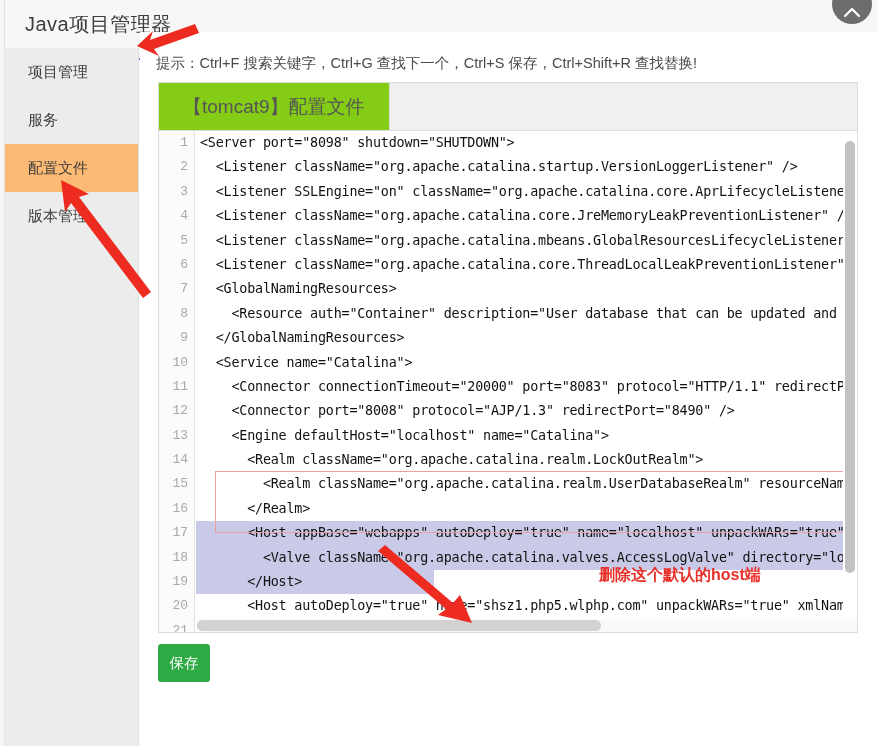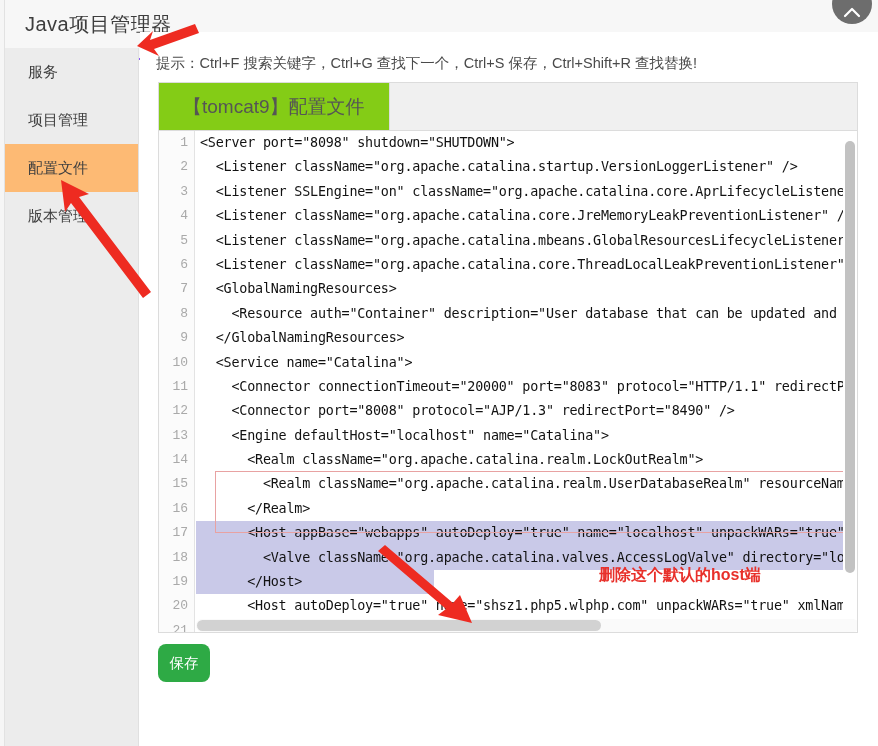--- a/index.html
+++ b/index.html
@@ -176,21 +176,21 @@
     width: 404px; height: 11px;
     border-radius: 6px; background: #d2d2d2;
   }
 
   
   .save-btn {
     position: absolute; left: 18px; top: 612px;
     width: 52px; height: 38px;
     background: #2eaa45;
     color: #ffffff;
-    border: none; border-radius: 8px;
+    border: none; border-radius: 3px;
     font-size: 14.5px;
     font-family: "Liberation Sans", sans-serif;
     display: flex; align-items: center; justify-content: center;
     cursor: pointer;
   }
 
   
   .arrow { position: absolute; z-index: 30; pointer-events: none; }
   .arrow-title  { left: 133px; top: 18px; }
   .arrow-side   { left: 55px;  top: 170px; }
@@ -208,24 +208,24 @@
 <div class="scroll-top-btn">
   <span>
     <svg width="18" height="14" viewBox="0 0 18 14">
       <polyline points="2,10 9,3 16,10" fill="none" stroke="#ffffff" stroke-width="2.2" stroke-linecap="round" stroke-linejoin="round"></polyline>
     </svg>
   </span>
 </div>
 
 <div class="sidebar">
   <div class="side-item">
+    <span>项目管理</span>
+  </div>
+  <div class="side-item">
     <span>服务</span>
-  </div>
-  <div class="side-item">
-    <span>项目管理</span>
   </div>
   <div class="side-item active">
     <span>配置文件</span>
   </div>
   <div class="side-item">
     <span>版本管理</span>
   </div>
 </div>
 
 <div class="main">

